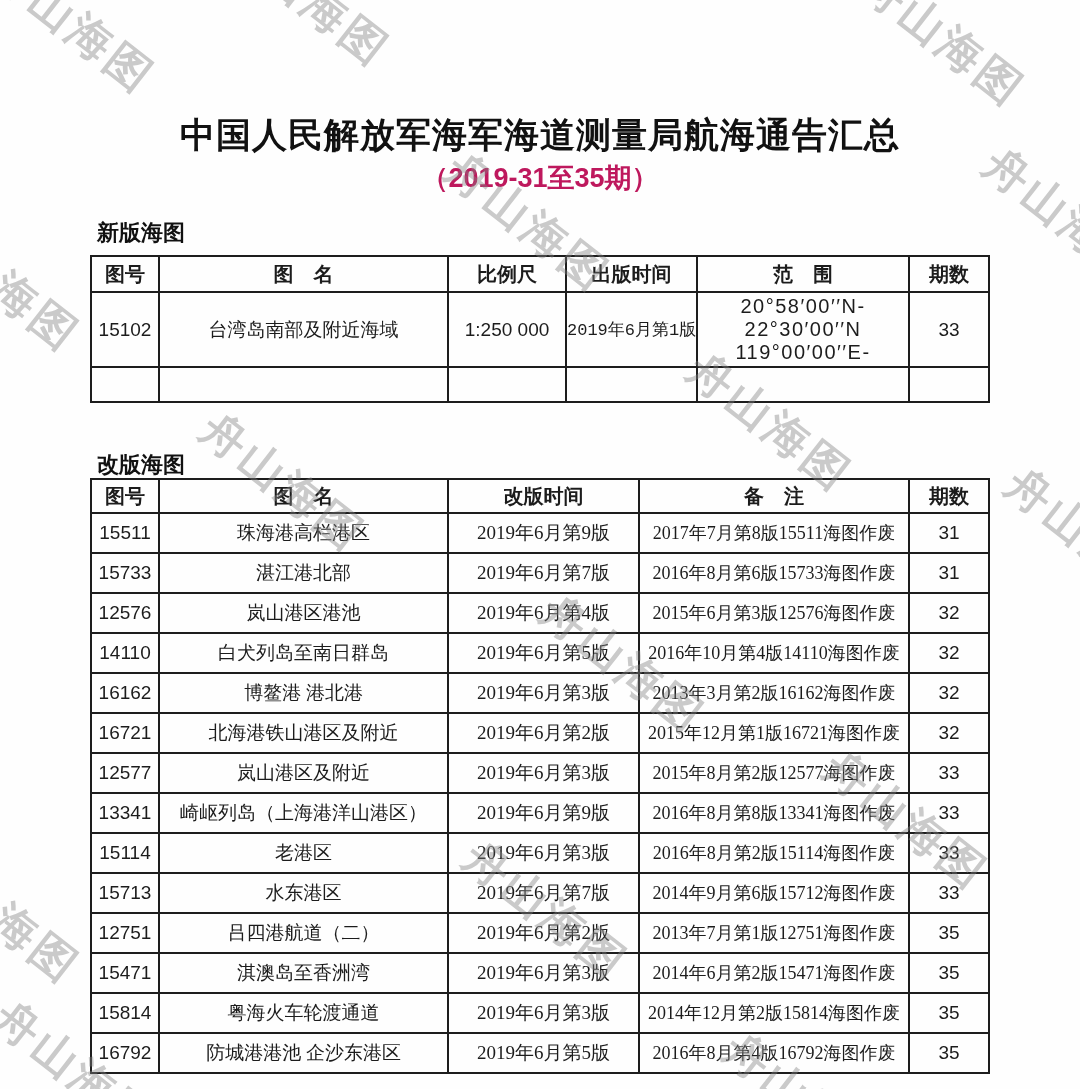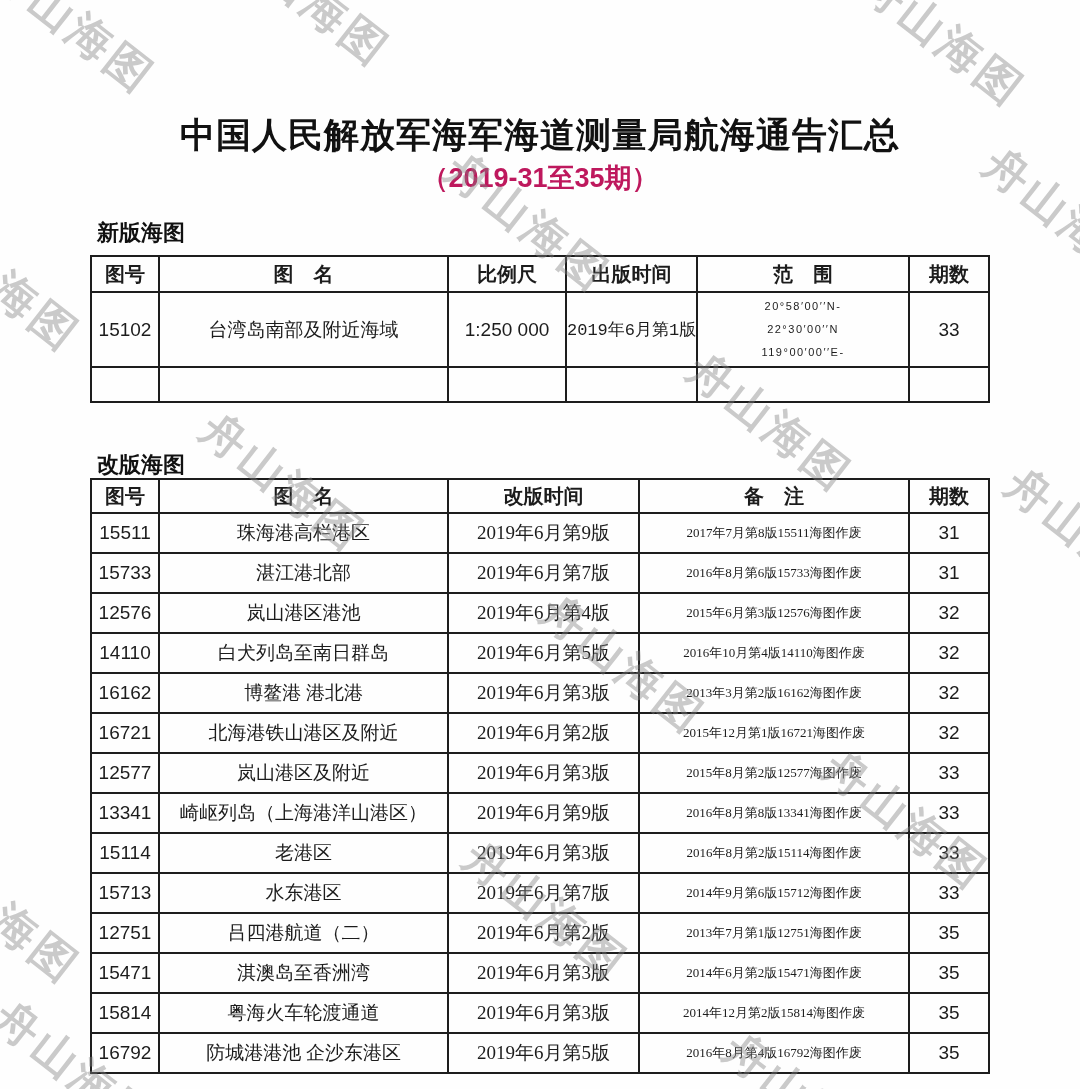--- a/index.html
+++ b/index.html
@@ -46,22 +46,22 @@
   #new-charts-table th { height:36px; }
   #new-charts-table .data-row  { height:75px; }
   #new-charts-table .empty-row { height:35px; }
   #revised-charts-table .data-row { height:40px; }
   .cell-name {
     text-align:center; padding:0 6px;
     font-family:"Liberation Serif", serif;
     font-size:19px;
   }
   .cell-pub   { font-family:Liberation Mono, monospace; font-size:17px; }
-  .cell-range { font-size:11px; letter-spacing:1.5px; line-height:23px; }
-  .cell-remark{ font-size:13px; font-family:"Liberation Serif", serif; }
+  .cell-range { font-size:20px; letter-spacing:1.5px; line-height:23px; }
+  .cell-remark{ font-size:18px; font-family:"Liberation Serif", serif; }
   .cell-date  { font-size:19px;font-family:Liberation Serif, serif; }
   
   .wm {
     position:absolute;
     font-size:44px; letter-spacing:4px;
     color:rgba(130,130,130,0.42);
     transform:rotate(38deg); transform-origin:top left;
     white-space:nowrap; pointer-events:none;
     font-weight:bold; z-index:5;
   }

